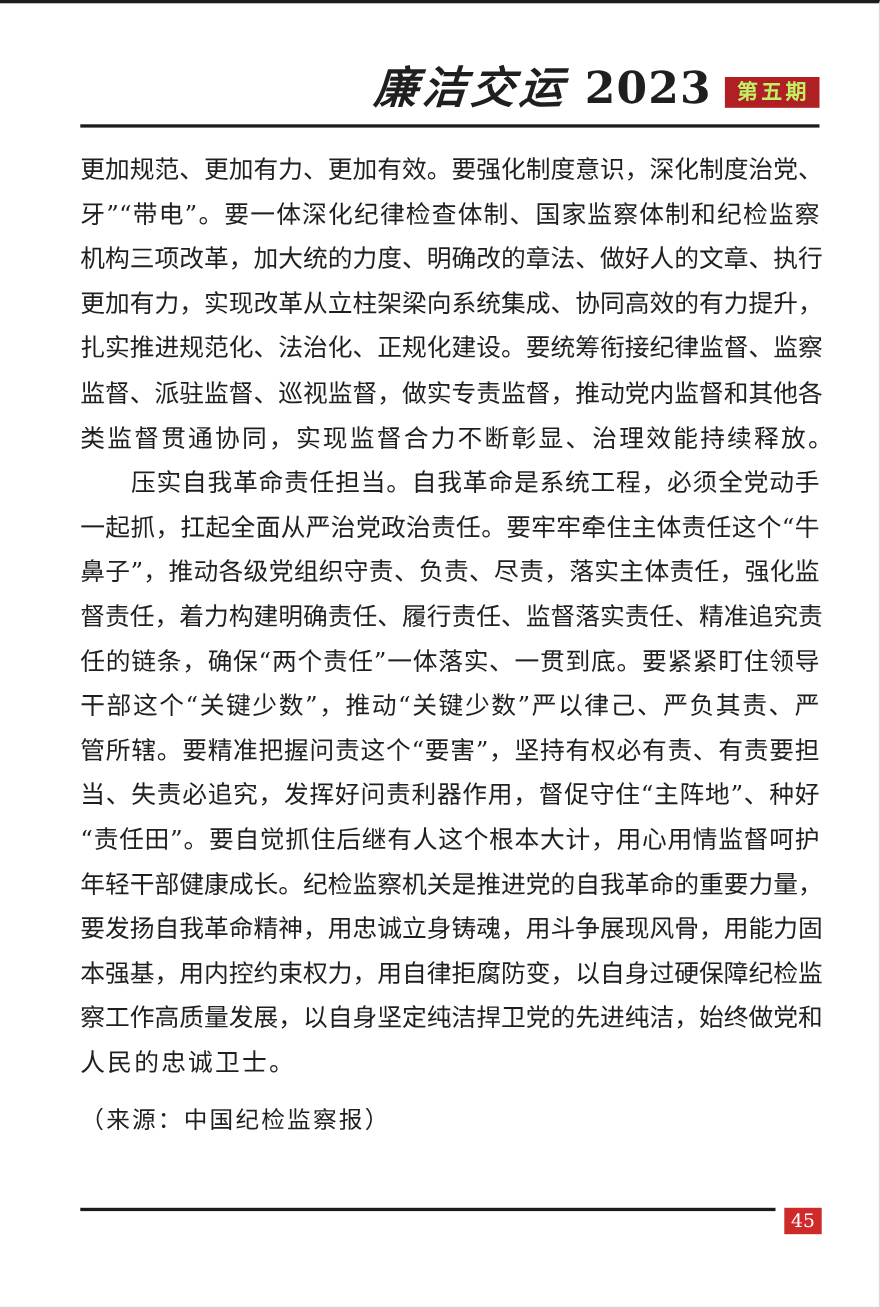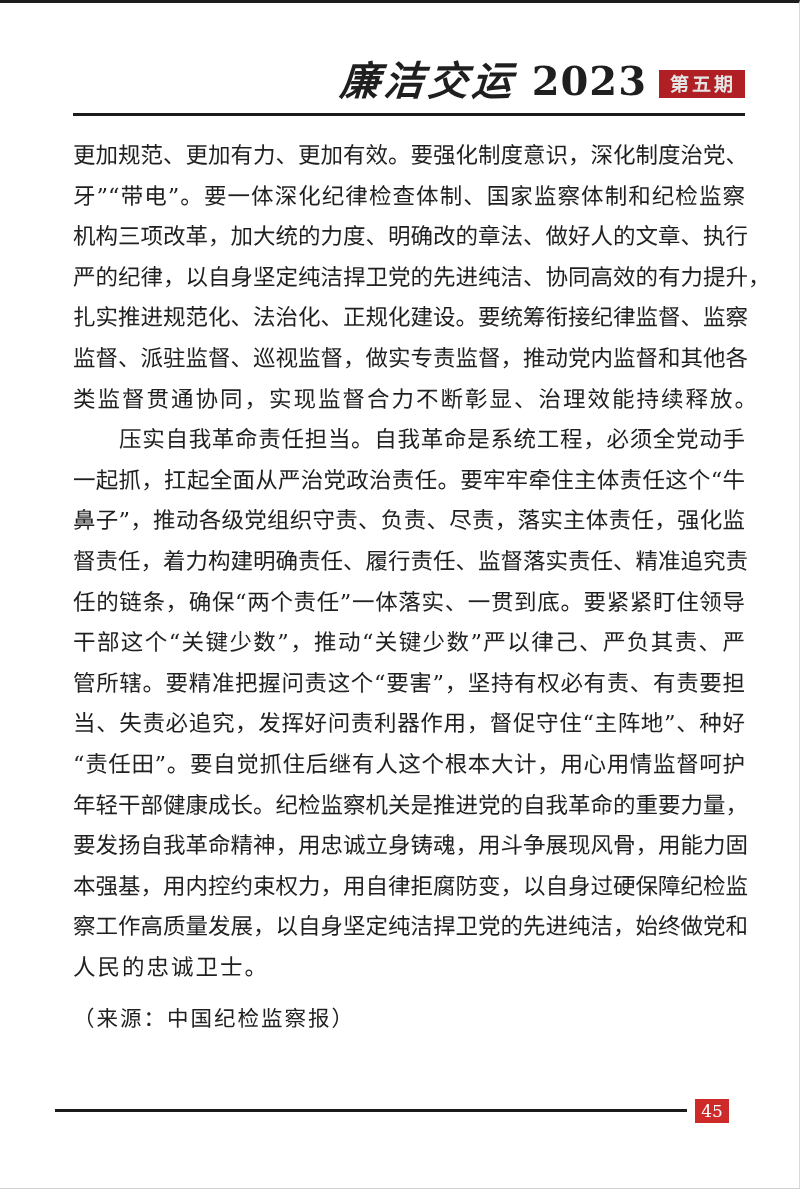--- a/index.html
+++ b/index.html
@@ -42,21 +42,21 @@
     transform: skewX(-4deg);
     letter-spacing: 4px;
   }
   .masthead .year {
     font-style: normal;
     letter-spacing: 1px;
   }
   .issue-badge {
     display: inline-block;
     background: #b01f23;
-    color: #e5e5e5;
+    color: #bef264;
     font-size: 19px;
     font-weight: 700;
     letter-spacing: 3px;
     line-height: 1;
     padding: 5px 9px 4px 11px;
     margin-bottom: 3px;
     white-space: nowrap;
   }
   .header-rule {
     position: absolute;
@@ -95,25 +95,24 @@
     line-height: 40px;
     text-align: left;
     font-size: 21.5px;
     letter-spacing: 2px;
   }
 
   
   .footer {
     position: absolute;
     top: 1095px;
-    left: 55px;
+    left: 73px;
     width: 674px;
     height: 25px;
     display: flex;
-    align-items: center;
   }
   .footer-rule {
     flex: 1 1 auto;
     height: 2.5px;
     background: #1b1b1b;
     margin-right: 8px;
   }
   .page-num {
     flex: 0 0 auto;
     width: 34px;
@@ -137,21 +136,21 @@
       <span class="year">2023</span>
     </div>
     <div class="issue-badge">第五期</div>
   </div>
   <div class="header-rule"></div>
 
   <div class="bodytext">
     <div class="line">更加规范、更加有力、更加有效。要强化制度意识，深化制度治党、</div>
     <div class="line">牙”“带电”。要一体深化纪律检查体制、国家监察体制和纪检监察</div>
     <div class="line">机构三项改革，加大统的力度、明确改的章法、做好人的文章、执行</div>
-    <div class="line">严的纪律，以自身坚定纯洁捍卫党的先进纯洁、协同高效的有力提升，</div>
+    <div class="line">更加有力，实现改革从立柱架梁向系统集成、协同高效的有力提升，</div>
     <div class="line">扎实推进规范化、法治化、正规化建设。要统筹衔接纪律监督、监察</div>
     <div class="line">监督、派驻监督、巡视监督，做实专责监督，推动党内监督和其他各</div>
     <div class="line end">类监督贯通协同，实现监督合力不断彰显、治理效能持续释放。</div>
     <div class="line indent">压实自我革命责任担当。自我革命是系统工程，必须全党动手</div>
     <div class="line">一起抓，扛起全面从严治党政治责任。要牢牢牵住主体责任这个“牛</div>
     <div class="line">鼻子”，推动各级党组织守责、负责、尽责，落实主体责任，强化监</div>
     <div class="line">督责任，着力构建明确责任、履行责任、监督落实责任、精准追究责</div>
     <div class="line">任的链条，确保“两个责任”一体落实、一贯到底。要紧紧盯住领导</div>
     <div class="line">干部这个“关键少数”，推动“关键少数”严以律己、严负其责、严</div>
     <div class="line">管所辖。要精准把握问责这个“要害”，坚持有权必有责、有责要担</div>

